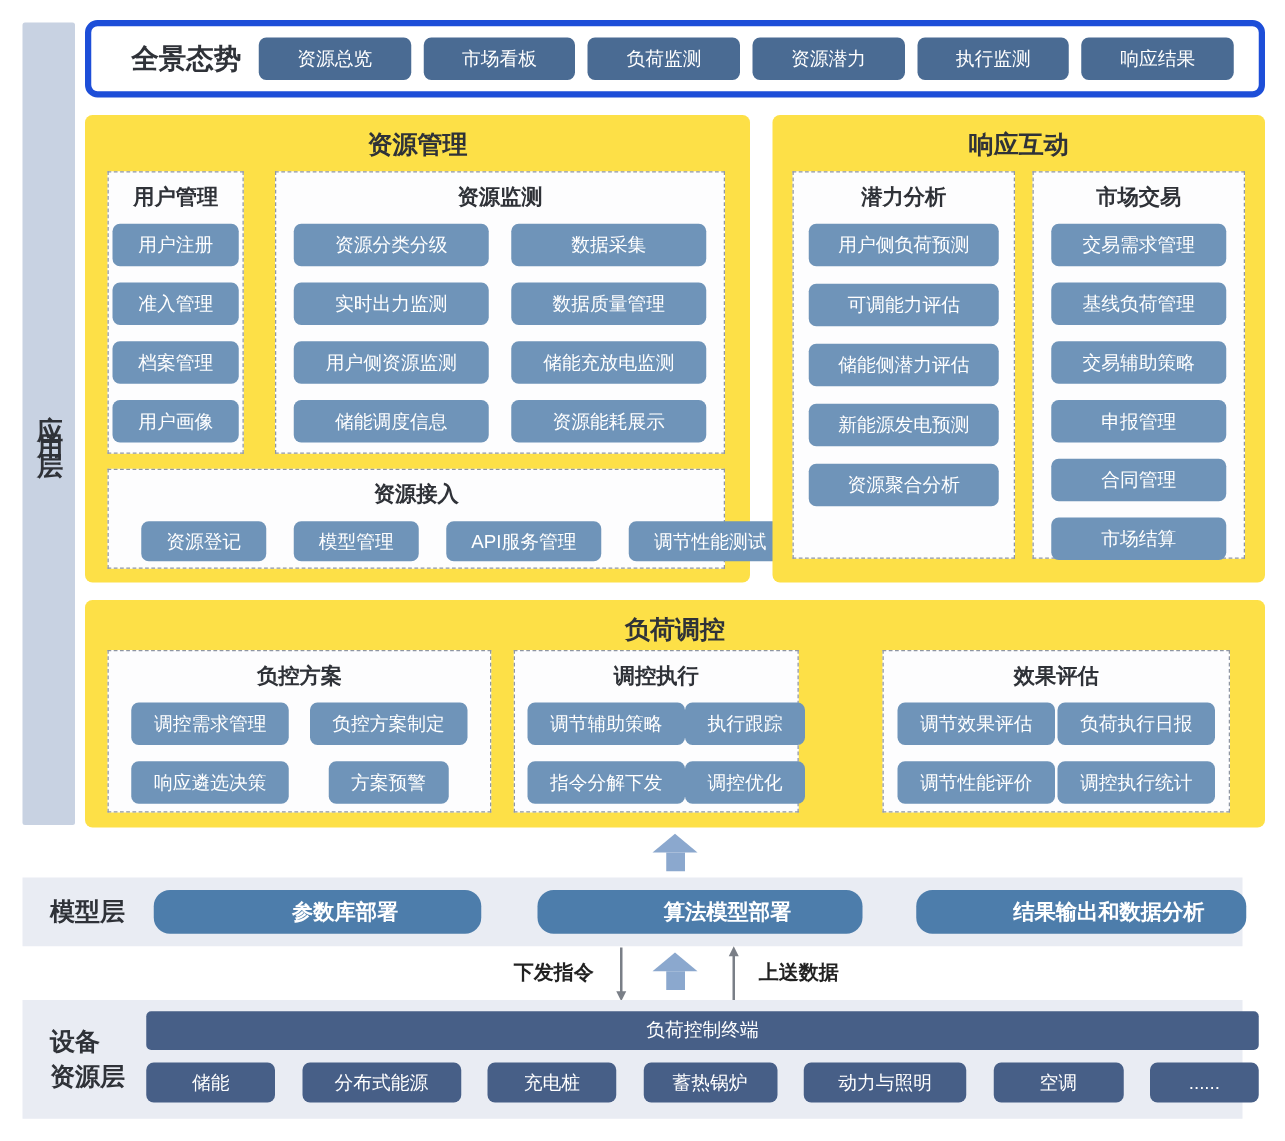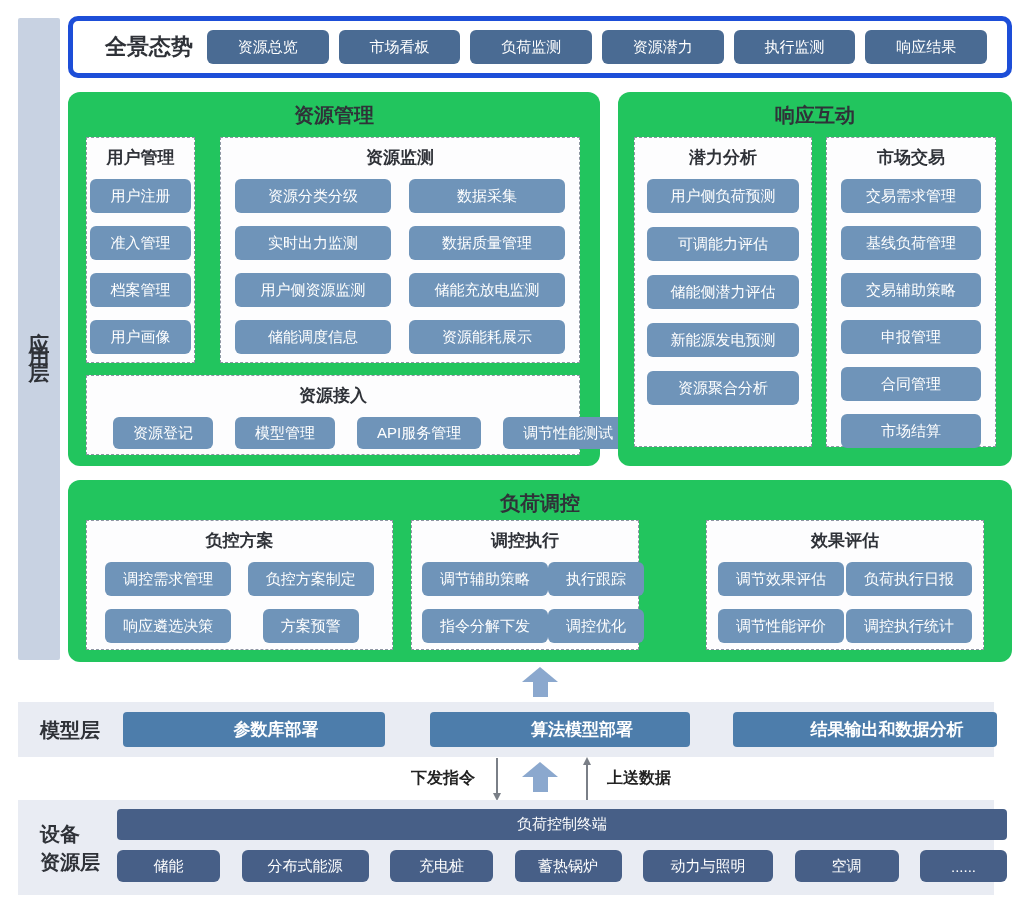--- a/index.html
+++ b/index.html
@@ -35,21 +35,21 @@
   .top-panel {
     position: absolute; left: 68px; top: 16px; width: 944px; height: 62px;
     background: #fff; border: 5px solid #1d4ed8; border-radius: 10px;
     display: flex; align-items: center; padding: 0 20px 0 32px;
   }
   .tp-title { font-size: 22px; font-weight: bold; margin-right: 14px; white-space: nowrap; }
   .tp-buttons { flex: 1; display: flex; gap: 10px; }
   .tp-buttons .btn { flex: 1; }
 
   
-  .panel { position: absolute; background: #22c55e; border-radius: 12px; }
+  .panel { position: absolute; background: #fde047; border-radius: 6px; }
   .panel-title { text-align: center; font-weight: bold; font-size: 20px; padding-top: 10px; }
   .group { position: absolute; background: #fdfdfe; border: 1px dashed #8f96a3; }
   .group-title { text-align: center; font-weight: bold; font-size: 17px; padding: 8px 0 10px; }
 
   #resource-panel { left: 68px; top: 92px; width: 532px; height: 374px; }
   #user-group     { left: 18px; top: 45px; width: 109px; height: 226px; }
   #user-group .btn{ width: 101px; margin: 0 auto 13px; }
   #monitor-group  { left: 152px; top: 45px; width: 360px; height: 226px; }
   .monitor-grid   { display: grid; grid-template-columns: 1fr 1fr; column-gap: 18px; row-gap: 13px; padding: 0 14px; }
   .monitor-grid .btn { width: 100%; }
@@ -70,21 +70,21 @@
   .load-grid   { display: grid; grid-template-columns: 1fr 1fr; row-gap: 13px; justify-items: center; padding: 0 10px; }
   .load-grid .btn { padding: 0 18px; }
 
   
   .band { position: absolute; left: 18px; width: 976px; background: #e9ecf3; }
   .band-label {
     position: absolute; left: 22px; top: 50%; transform: translateY(-50%);
     font-weight: bold; font-size: 20px; line-height: 1.4; white-space: nowrap;
   }
   #model-band { top: 702px; height: 55px; }
-  #model-band .btn { position: absolute; top: 10px; height: 35px; border-radius: 4px; padding-left: 44px; }
+  #model-band .btn { position: absolute; top: 10px; height: 35px; border-radius: 13px; padding-left: 44px; }
   #mb1 { left: 105px; width: 262px; }
   #mb2 { left: 412px; width: 260px; }
   #mb3 { left: 715px; width: 264px; }
 
   #device-band { top: 800px; height: 95px; }
   #terminal-bar {
     position: absolute; left: 99px; top: 9px; width: 890px; height: 31px;
     border-radius: 4px; font-size: 15px;
   }
   .device-row { position: absolute; left: 99px; top: 50px; width: 890px; display: flex; justify-content: space-between; }

